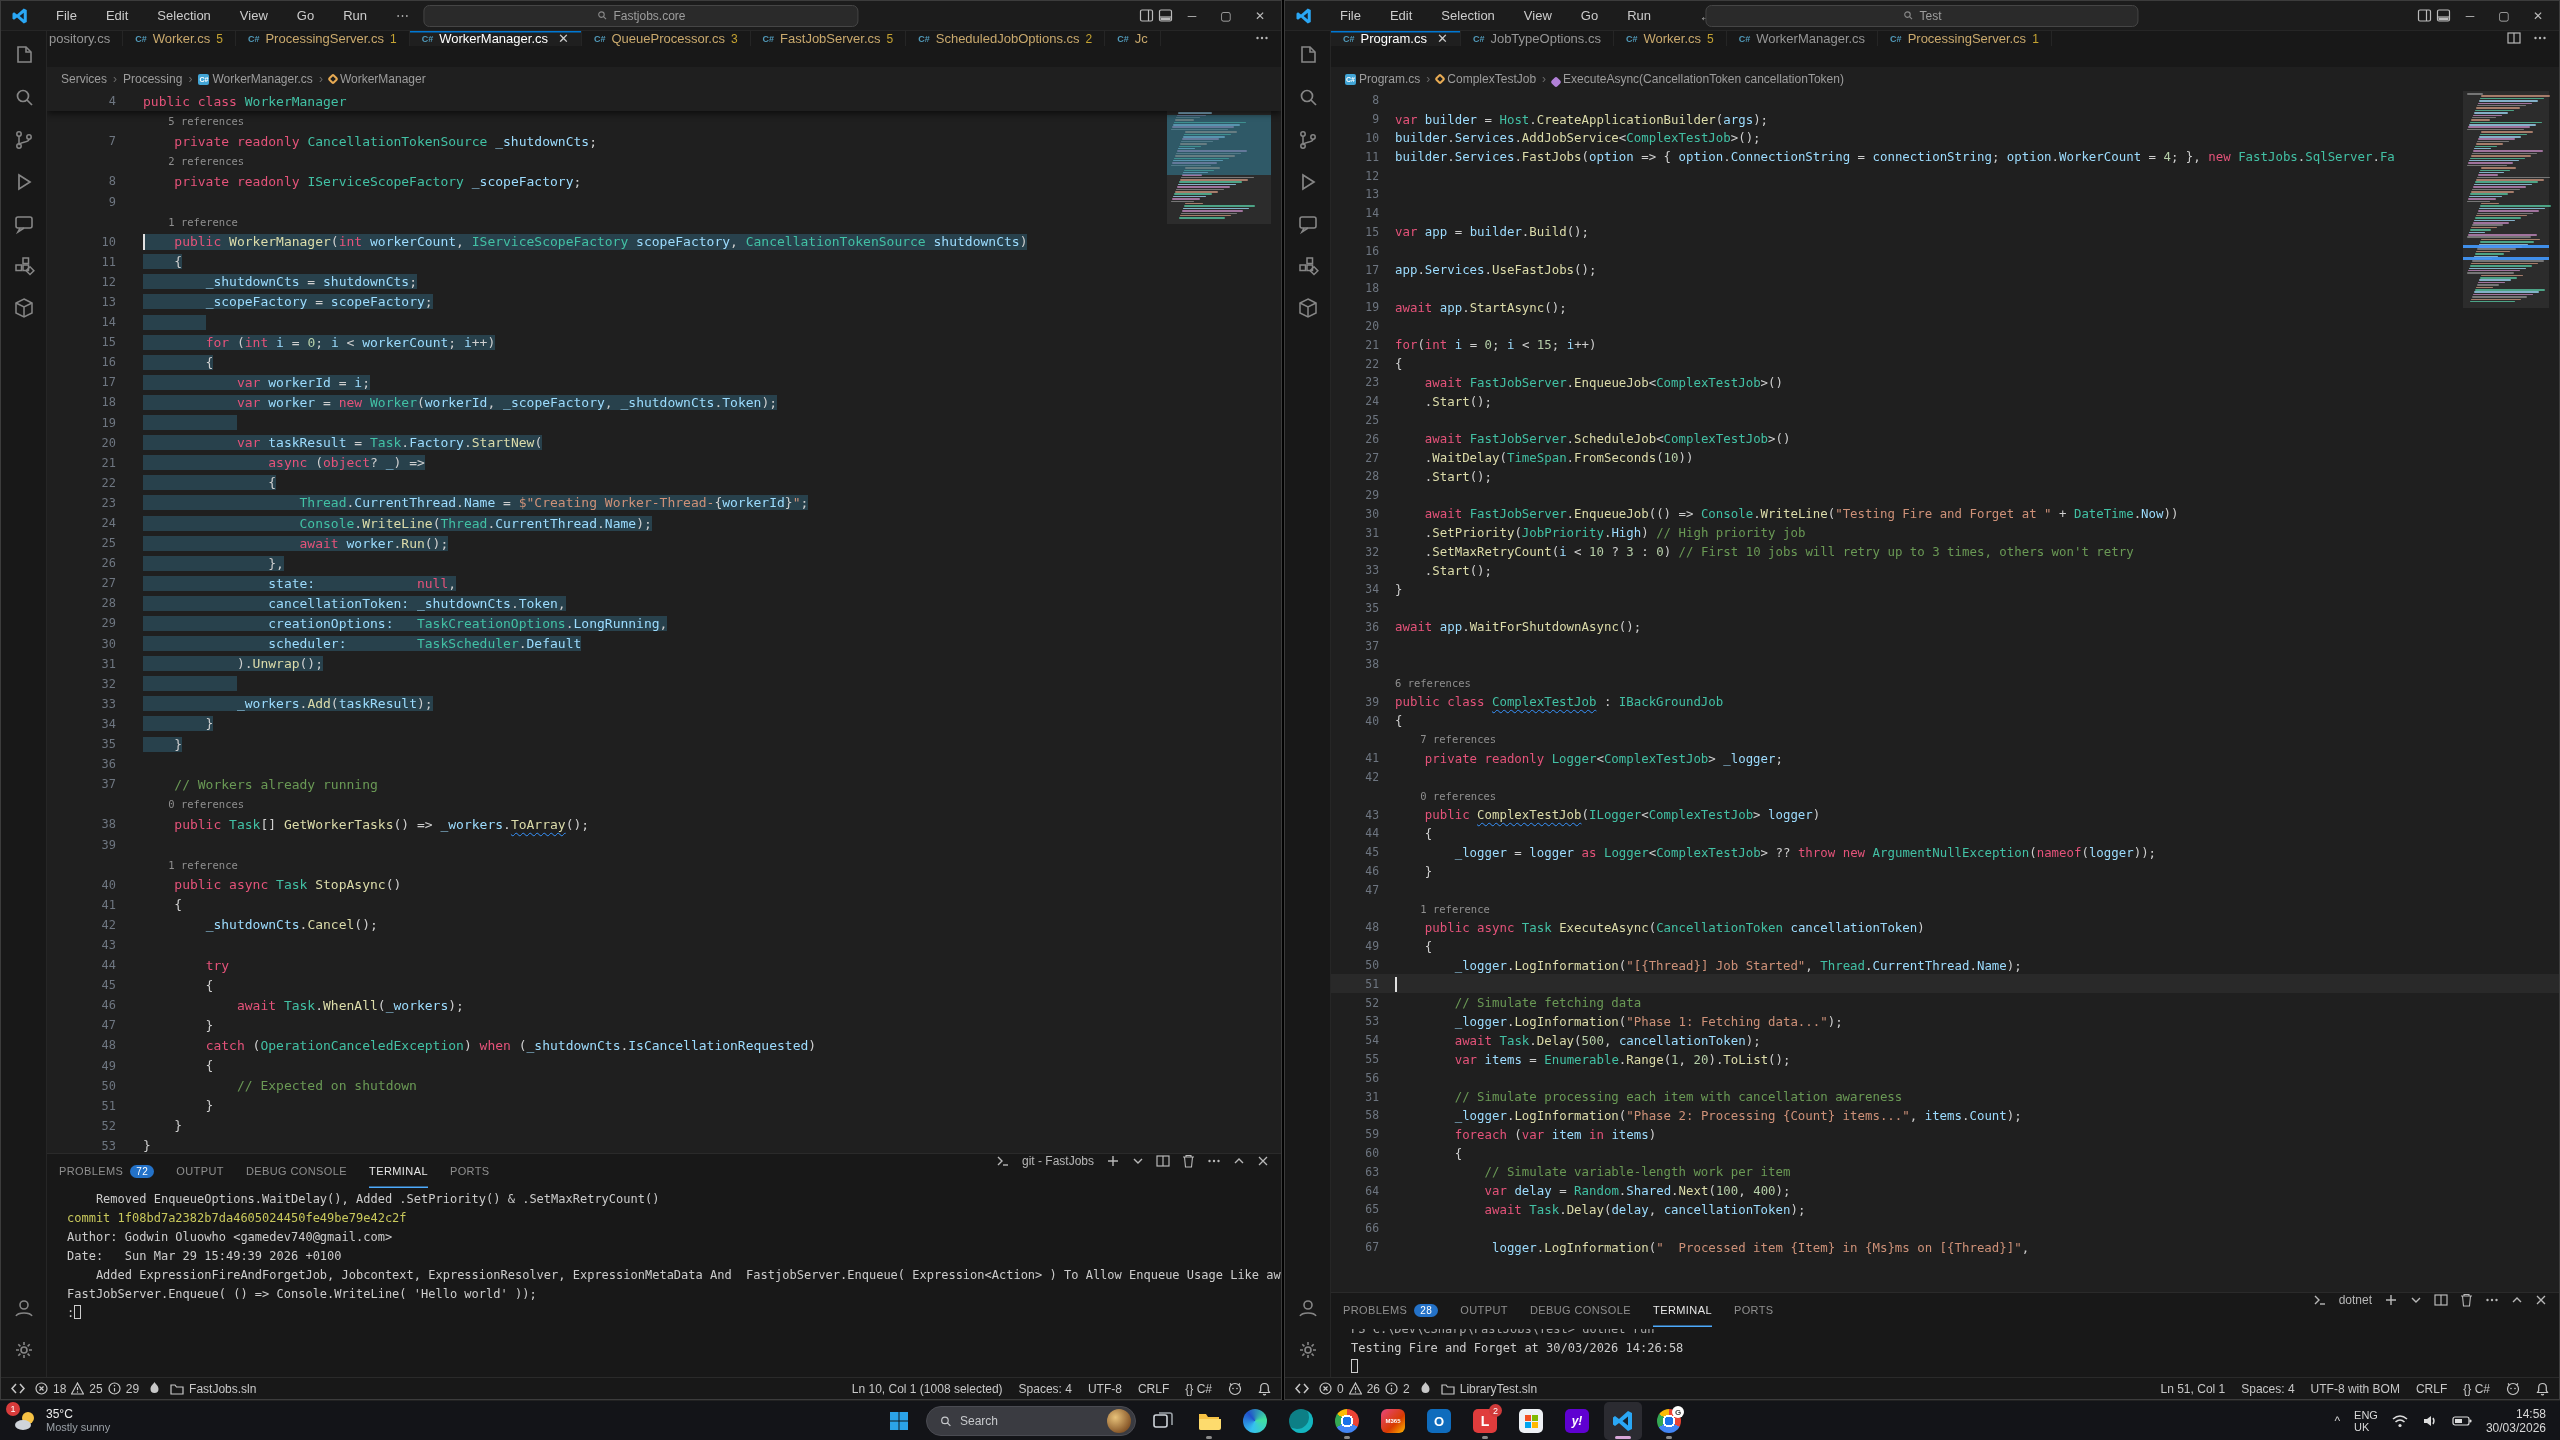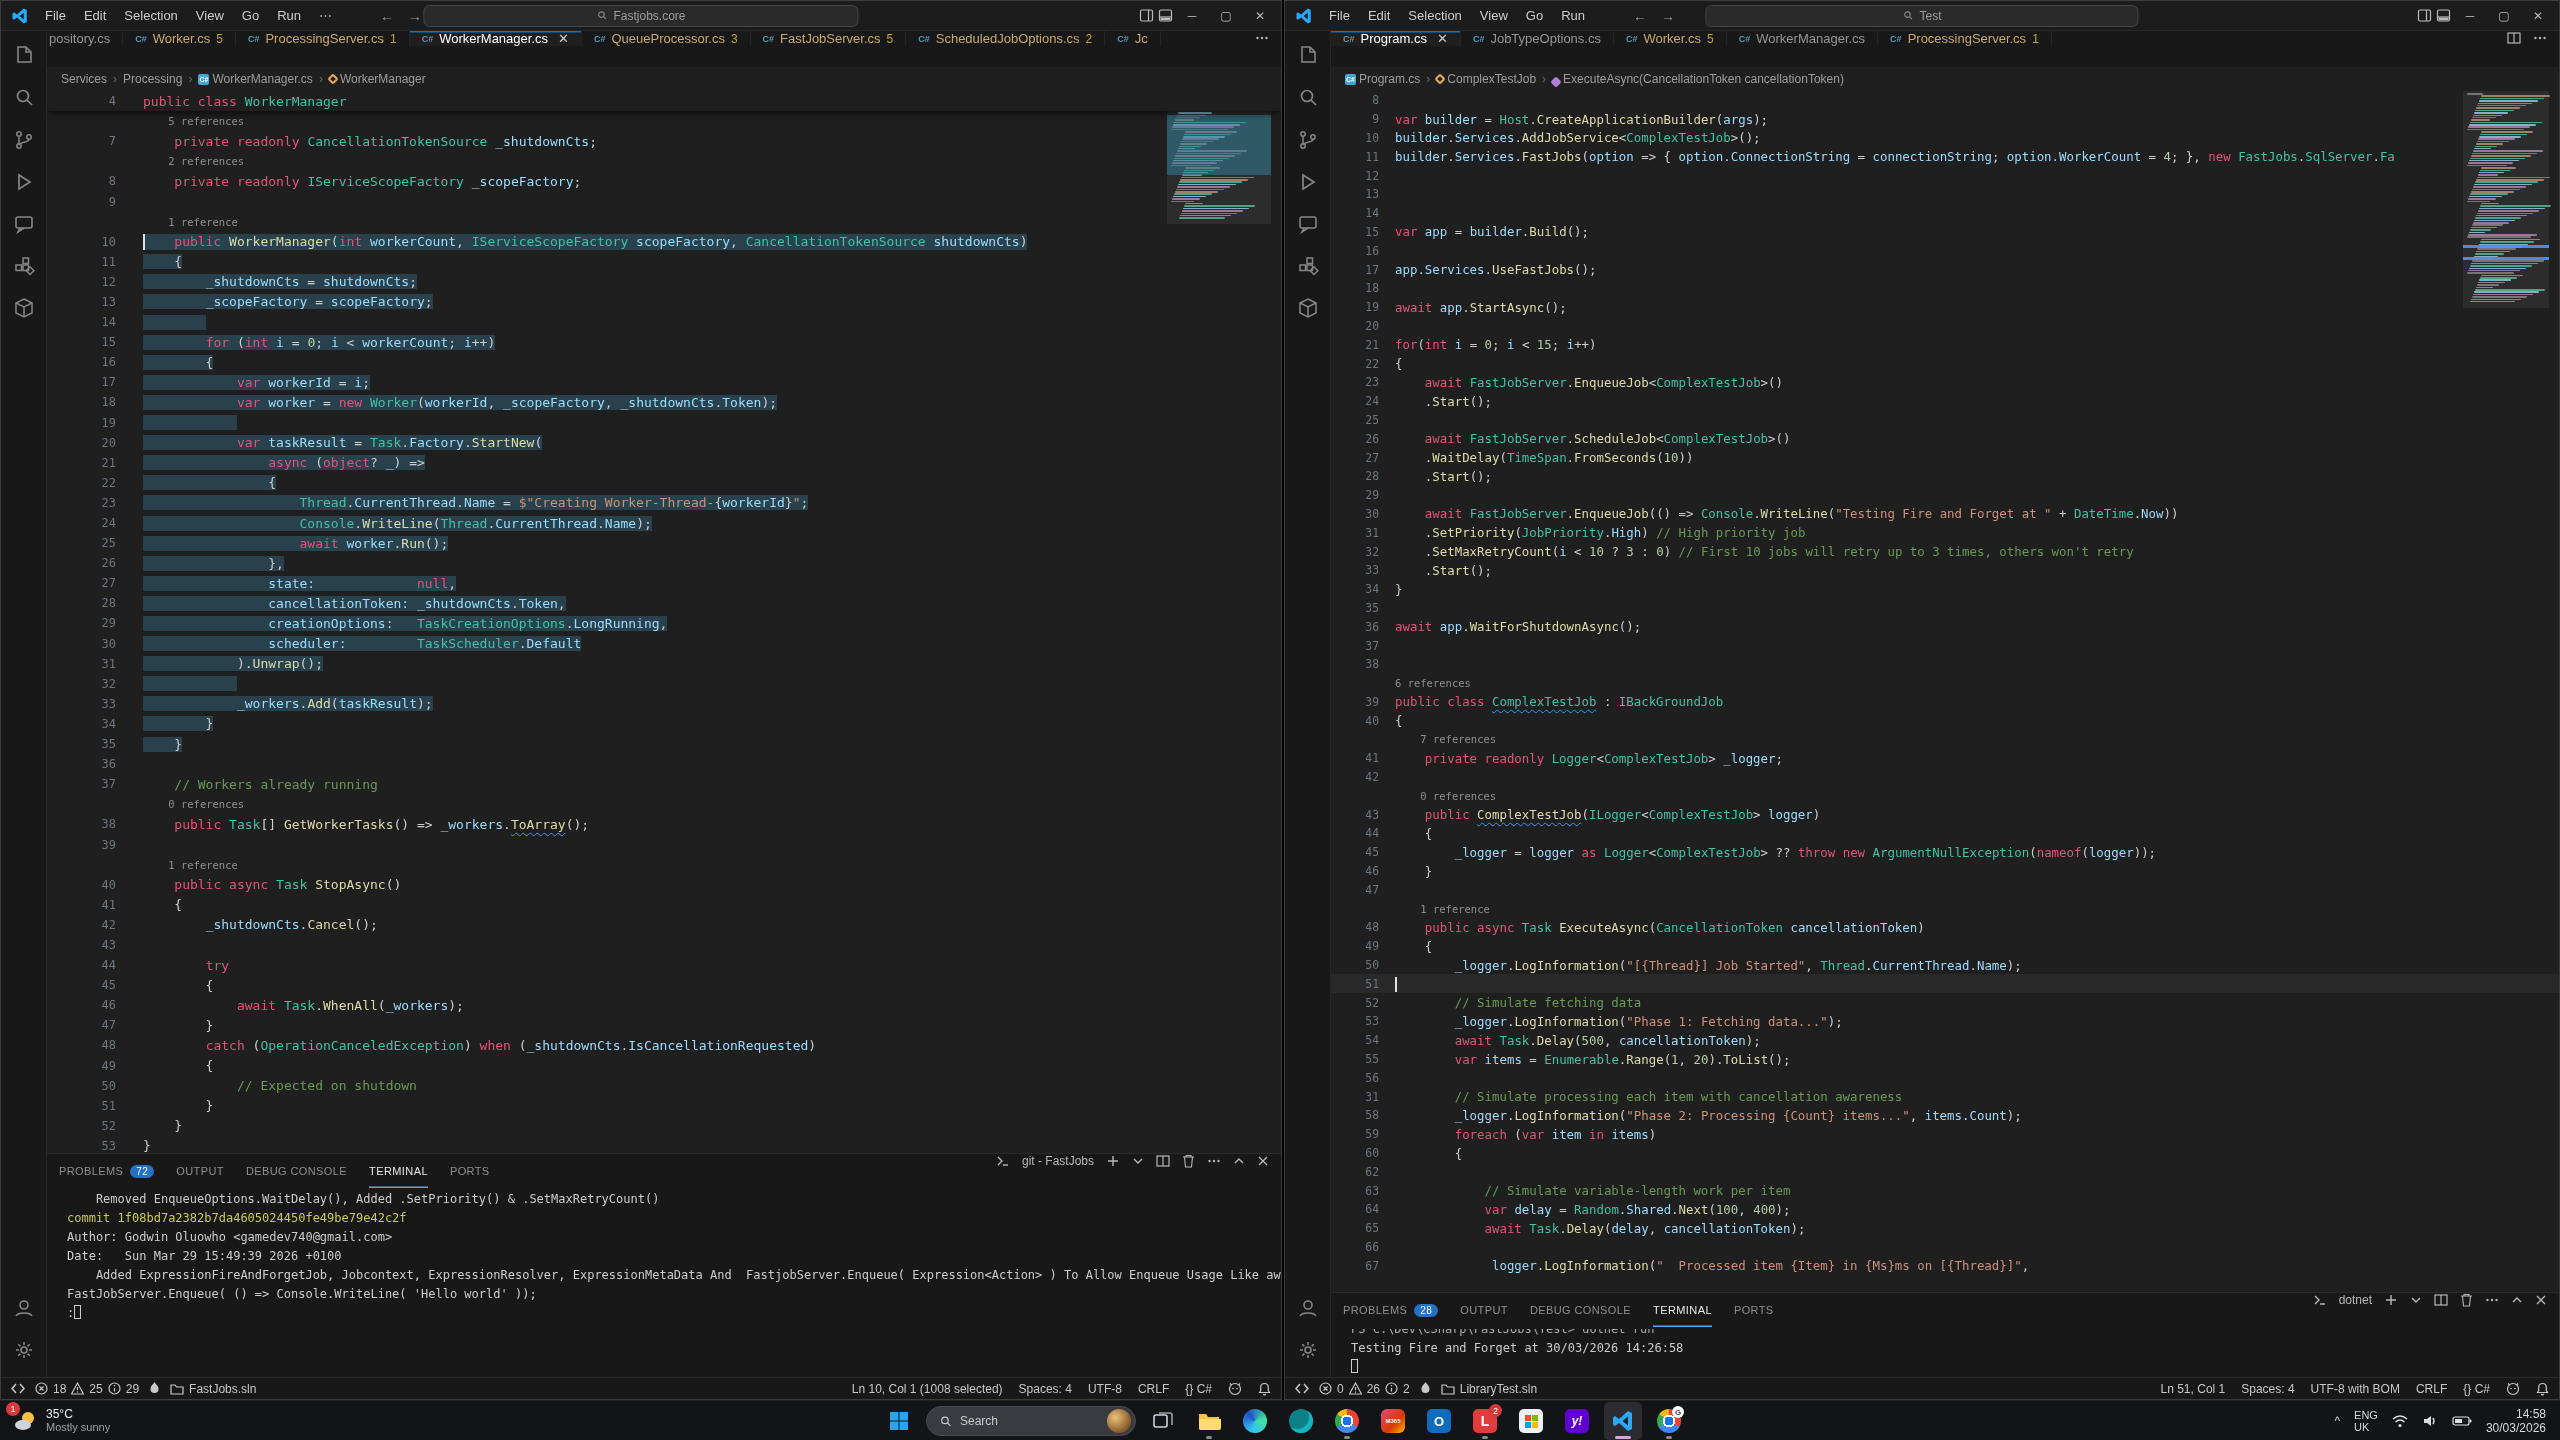--- a/index.html
+++ b/index.html
@@ -4,21 +4,21 @@
 <style>
   *{margin:0;padding:0;box-sizing:border-box;}
   html,body{width:2560px;height:1440px;overflow:hidden;background:#000;font-family:"Liberation Sans",sans-serif;}
   .vscode{position:absolute;top:0;height:1400px;background:#1f1f1f;display:flex;flex-direction:column;border:1px solid #3c3c3c;}
   #win-0{left:0;width:1282px;}
   #win-1{left:1284px;width:1276px;}
   
   .titlebar{height:30px;background:#1c1c1c;display:flex;align-items:center;flex:0 0 auto;color:#cccccc;font-size:13px;position:relative;border-bottom:1px solid #262626;}
   .vs-logo{width:18px;height:18px;margin:0 8px 0 10px;flex:0 0 auto;}
   .menus{display:flex;gap:2px;}
-  .menu-item{padding:3px 8px;border-radius:5px;color:#cccccc;cursor:default;}
+  .menu-item{padding:3px 8px;border-radius:5px;color:#cccccc;cursor:default;margin-left:11px;}
   .nav-arrows{margin-left:40px;display:flex;gap:14px;color:#9a9a9a;font-size:14px;}
   .cmd-center{position:absolute;left:50%;transform:translateX(-50%);width:34%;height:22px;background:#2a2a2a;border:1px solid #454545;border-radius:6px;color:#9d9d9d;font-size:12px;display:flex;align-items:center;justify-content:center;gap:6px;}
   .tb-icons{margin-left:auto;display:flex;align-items:center;gap:4px;padding-right:6px;color:#cccccc;}
   .tb-icons .wbtn{width:30px;height:24px;display:flex;align-items:center;justify-content:center;font-size:12px;color:#bbb;}
   
   .wbody{flex:1 1 auto;display:flex;min-height:0;}
   .activitybar{width:46px;background:#181818;border-right:1px solid #262626;display:flex;flex-direction:column;align-items:center;padding-top:6px;gap:4px;flex:0 0 auto;}
   .ab-ico{width:38px;height:38px;display:flex;align-items:center;justify-content:center;color:#868686;}
   .ab-spacer{flex:1 1 auto;}
   .main{flex:1 1 auto;display:flex;flex-direction:column;min-width:0;}
@@ -1114,24 +1114,20 @@
             </div>
             <div class="row">
               <span class="gut">59</span>
               <span class="code"><span class="tk-p">        </span><span class="tk-k">foreach</span><span class="tk-p"> (</span><span class="tk-k">var</span><span class="tk-p"> </span><span class="tk-v">item</span><span class="tk-p"> </span><span class="tk-k">in</span><span class="tk-p"> </span><span class="tk-v">items</span><span class="tk-p">)</span></span>
             </div>
             <div class="row">
               <span class="gut">60</span>
               <span class="code"><span class="tk-p">        {</span></span>
             </div>
             <div class="row">
-              <span class="gut">62</span>
-              <span class="code"></span>
-            </div>
-            <div class="row">
               <span class="gut">63</span>
               <span class="code"><span class="tk-p">            </span><span class="tk-c">// Simulate variable-length work per item</span></span>
             </div>
             <div class="row">
               <span class="gut">64</span>
               <span class="code"><span class="tk-p">            </span><span class="tk-k">var</span><span class="tk-p"> </span><span class="tk-v">delay</span><span class="tk-p"> = </span><span class="tk-t">Random</span><span class="tk-p">.</span><span class="tk-v">Shared</span><span class="tk-p">.</span><span class="tk-f">Next</span><span class="tk-p">(</span><span class="tk-n">100</span><span class="tk-p">, </span><span class="tk-n">400</span><span class="tk-p">);</span></span>
             </div>
             <div class="row">
               <span class="gut">65</span>
               <span class="code"><span class="tk-p">            </span><span class="tk-k">await</span><span class="tk-p"> </span><span class="tk-t">Task</span><span class="tk-p">.</span><span class="tk-f">Delay</span><span class="tk-p">(</span><span class="tk-v">delay</span><span class="tk-p">, </span><span class="tk-v">cancellationToken</span><span class="tk-p">);</span></span>

